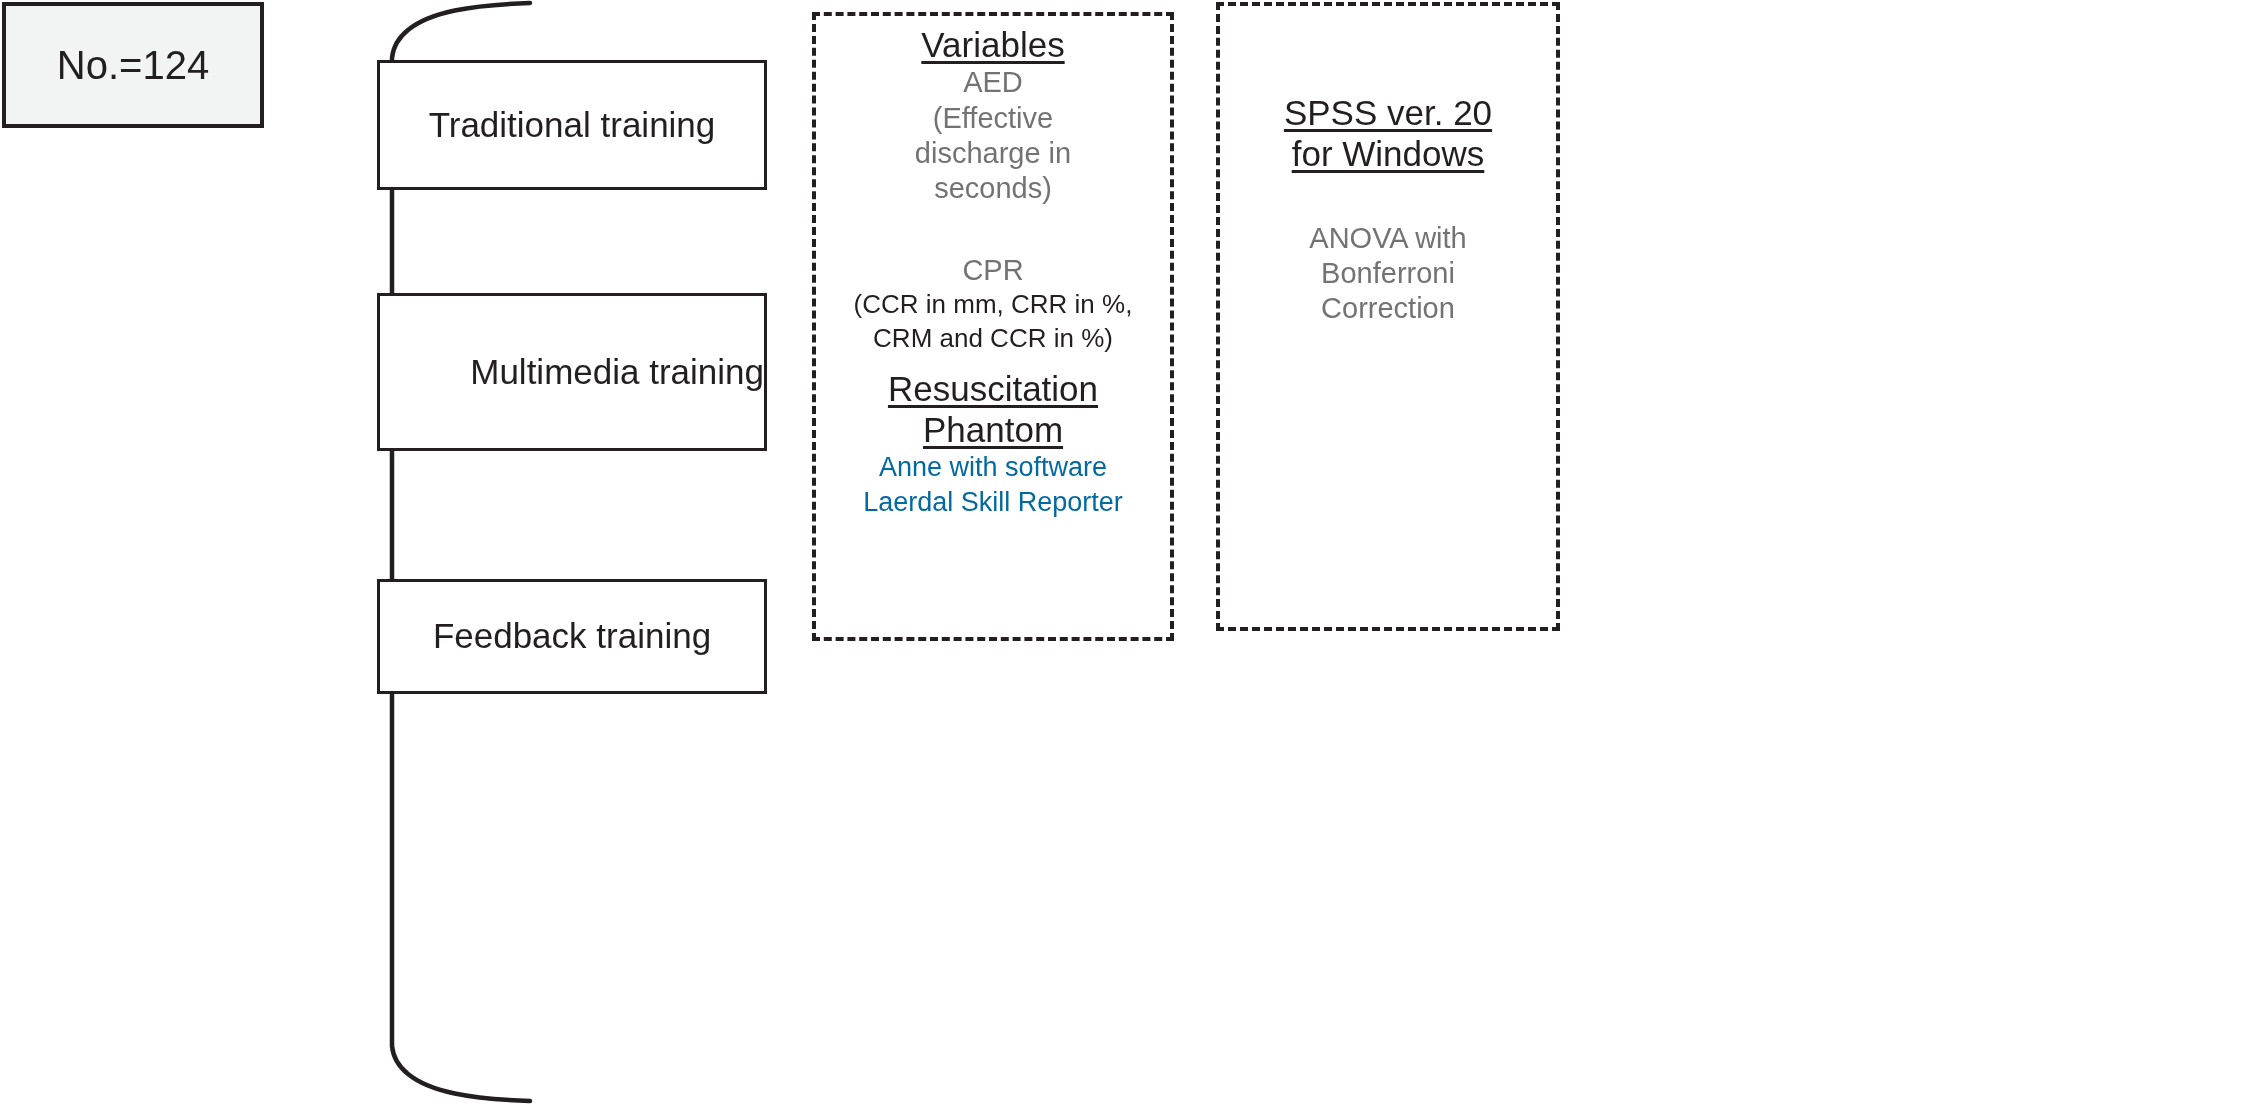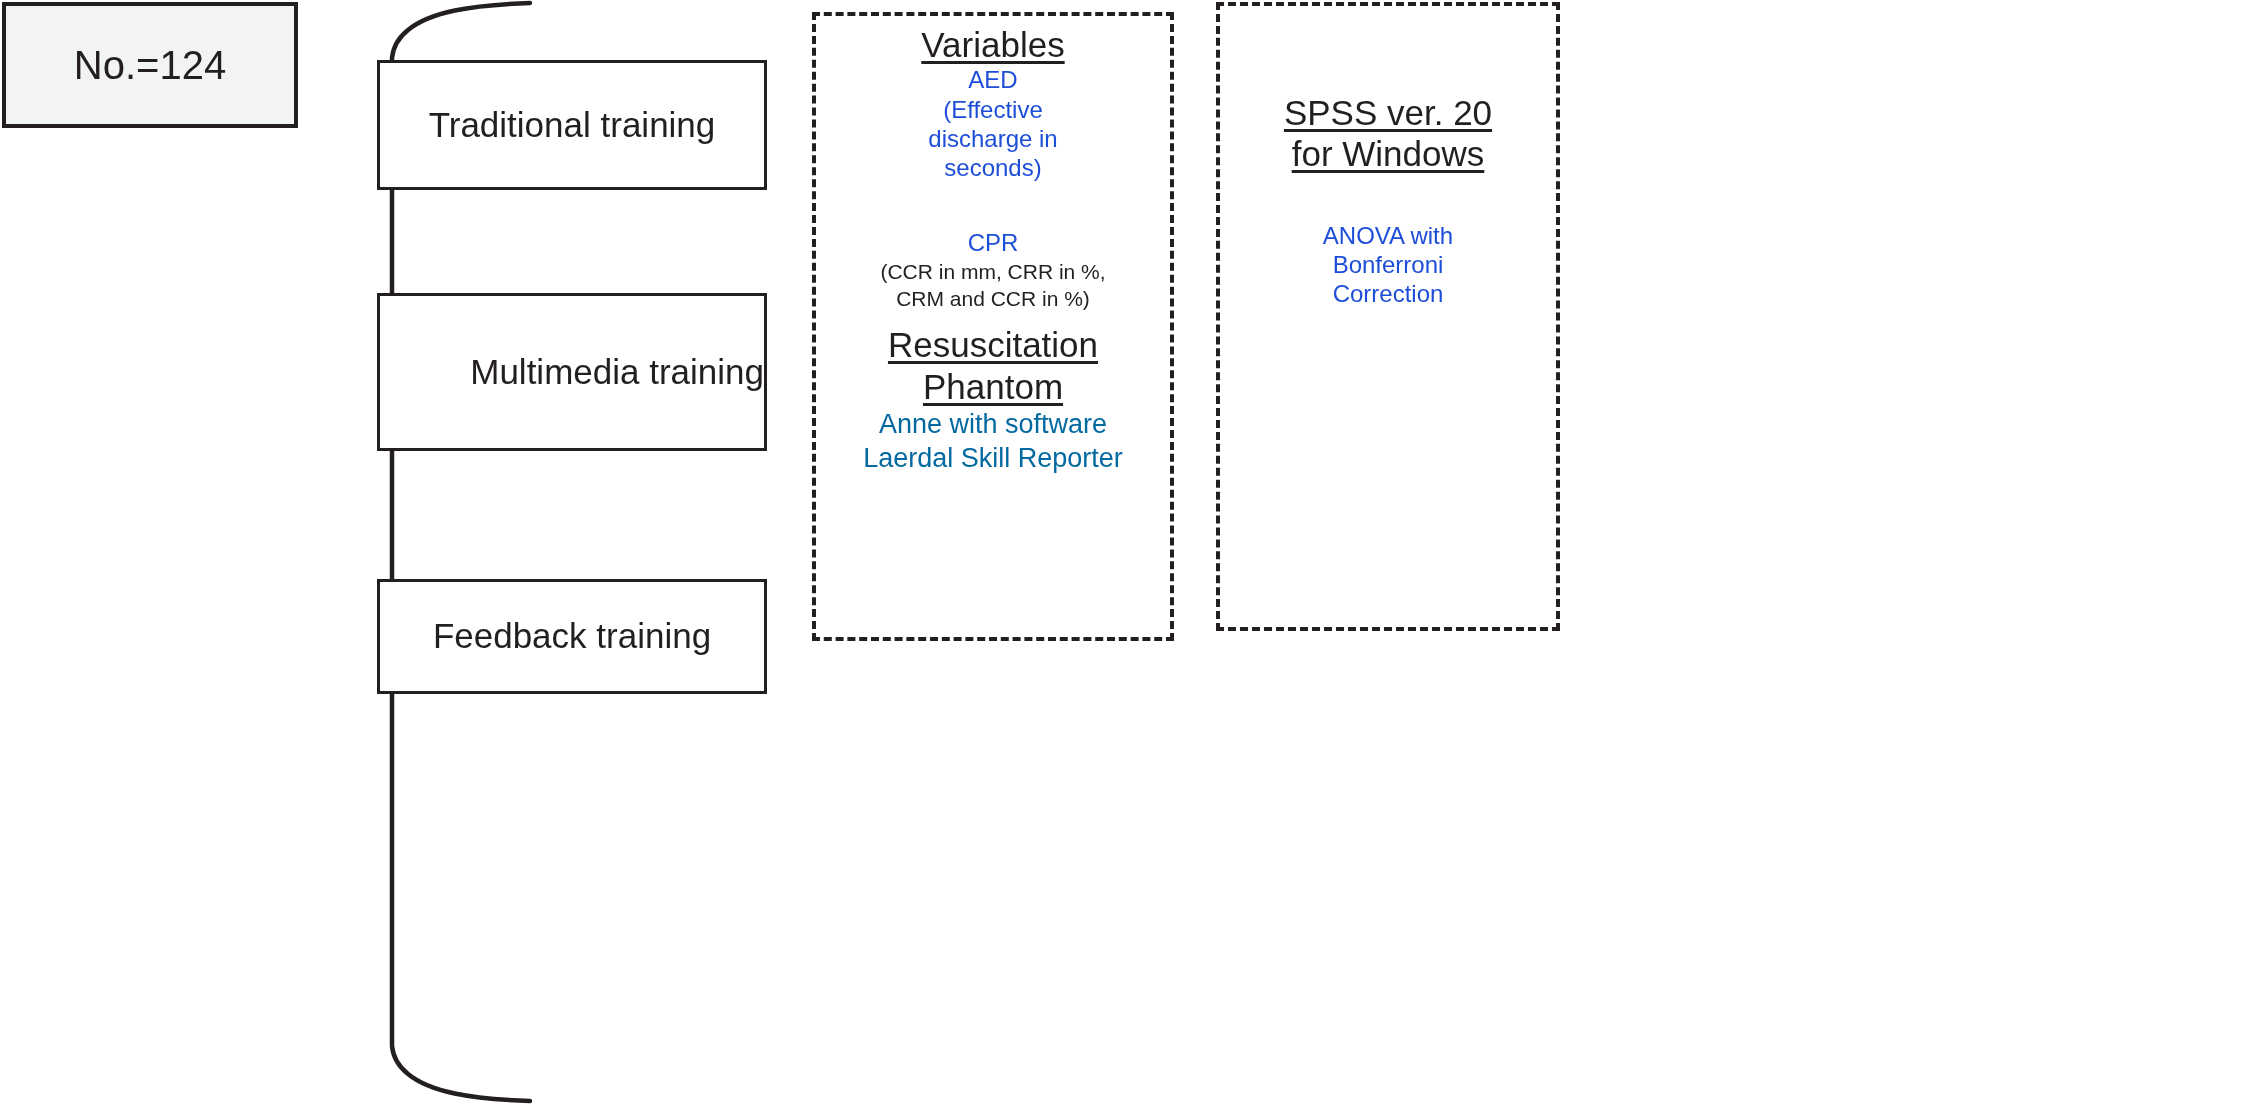--- a/index.html
+++ b/index.html
@@ -15,21 +15,21 @@
     font-family: "Liberation Sans", sans-serif;
     color: #231f20;
     overflow: hidden;
   }
 
   
   .cohort-box {
     position: absolute;
     left: 2px;
     top: 2px;
-    width: 296px;
+    width: 262px;
     height: 126px;
     background: #f2f4f3;
     border: 4px solid #231f20;
     box-sizing: border-box;
     display: flex;
     align-items: center;
     justify-content: center;
   }
   .cohort-label {
     font-size: 40px;
@@ -96,26 +96,26 @@
   }
 
   .hdr {
     font-size: 35px;
     line-height: 1.18;
     text-decoration: underline;
     text-underline-offset: 4px;
     color: #231f20;
   }
   .line-lg {
-    font-size: 24px;
+    font-size: 29px;
     line-height: 1.22;
-    color: #1d4ed8;
+    color: #737373;
   }
   .line-sm {
-    font-size: 21px;
+    font-size: 26px;
     line-height: 1.30;
     color: #231f20;
   }
   .line-md {
     font-size: 27px;
     line-height: 1.28;
     color: #0369a1;
   }
   .gap-lg { height: 46px; }
   .gap-sm { height: 12px; }

